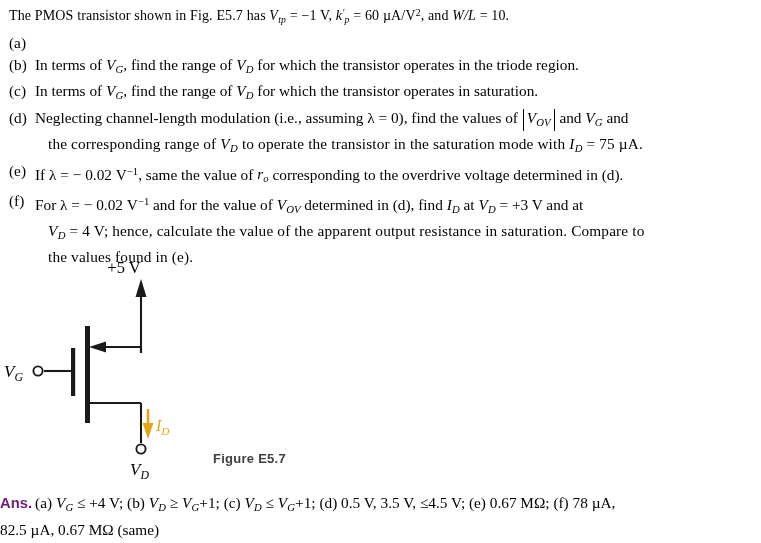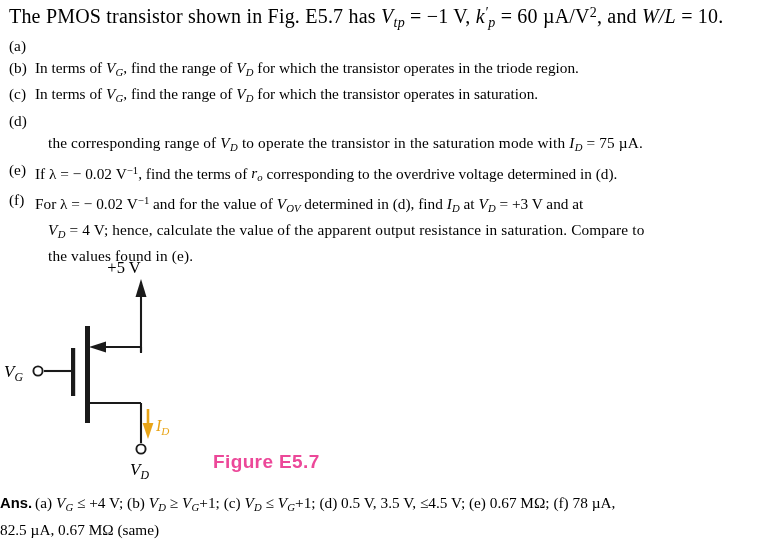--- a/index.html
+++ b/index.html
@@ -22,21 +22,21 @@
   }
 
   
   .statement {
     position: absolute;
     left: 0px;
     top: 2px;
     width: 761px;
   }
   .stmt-line {
-    font-size: 20px;
+    font-size: 14px;
     line-height: 22.4px;
     white-space: nowrap;
     letter-spacing: 0.01em;
   }
 
   .intro { padding-left: 9px; }
 
   .item {
     display: flex;
     align-items: flex-start;
@@ -86,42 +86,42 @@
     width: 420px;
     height: 240px;
   }
   .fig-svg { display: block; }
   .fig-caption {
     position: absolute;
     left: 213px;
     top: 451px;
     font-family: "Liberation Sans", "DejaVu Sans", sans-serif;
     font-weight: bold;
-    font-size: 19px;
-    color: #ec4899;
+    font-size: 13px;
+    color: #404040;
     letter-spacing: 0.02em;
   }
 
   
   .answers {
     position: absolute;
     left: 0px;
     top: 492px;
     width: 761px;
   }
   .ans-line {
     font-size: 15.3px;
     line-height: 22.8px;
     white-space: nowrap;
   }
   .ans-label {
     font-family: "Liberation Sans", "DejaVu Sans", sans-serif;
     font-weight: bold;
     font-size: 14.8px;
-    color: #000000;
+    color: #701a75;
     padding-right: 3px;
     text-align: right;
   }
   .ans-line2 { white-space: nowrap; }
 </style>
 </head>
 <body>
 
 <div class="page">
 
@@ -140,26 +140,27 @@
       <span class="item-body"><span>In terms of </span><i class="v"><span>V</span><span class="sub">G</span></i><span>, find the range of </span><i class="v"><span>V</span><span class="sub">D</span></i><span> for which the transistor operates in the triode region.</span></span>
     </div>
 
     <div class="item">
       <span class="item-tag">(c)</span>
       <span class="item-body"><span>In terms of </span><i class="v"><span>V</span><span class="sub">G</span></i><span>, find the range of </span><i class="v"><span>V</span><span class="sub">D</span></i><span> for which the transistor operates in saturation.</span></span>
     </div>
 
     <div class="item">
       <span class="item-tag">(d)</span>
+      <span class="item-body"><span>Neglecting channel-length modulation (i.e., assuming λ = 0), find the values of </span><span class="absbar"><i class="v"><span>V</span><span class="sub">OV</span></i></span><span> and </span><i class="v"><span>V</span><span class="sub">G</span></i><span> and</span></span>
     </div>
     <div class="stmt-line item-cont"><span>the corresponding range of </span><i class="v"><span>V</span><span class="sub">D</span></i><span> to operate the transistor in the saturation mode with </span><i class="v"><span>I</span><span class="sub">D</span></i><span> = 75 µA.</span></div>
 
     <div class="item">
       <span class="item-tag">(e)</span>
-      <span class="item-body"><span>If λ = − 0.02 V</span><span class="sup">−1</span><span>, find the terms of </span><i class="v"><span>r</span><span class="sub">o</span></i><span> corresponding to the overdrive voltage determined in (d).</span></span>
+      <span class="item-body"><span>If λ = − 0.02 V</span><span class="sup">−1</span><span>, same the value of </span><i class="v"><span>r</span><span class="sub">o</span></i><span> corresponding to the overdrive voltage determined in (d).</span></span>
     </div>
 
     <div class="item">
       <span class="item-tag">(f)</span>
       <span class="item-body"><span>For λ = − 0.02 V</span><span class="sup">−1</span><span> and for the value of </span><i class="v"><span>V</span><span class="sub">OV</span></i><span> determined in (d), find </span><i class="v"><span>I</span><span class="sub">D</span></i><span> at </span><i class="v"><span>V</span><span class="sub">D</span></i><span> = +3 V and at</span></span>
     </div>
     <div class="stmt-line item-cont"><i class="v"><span>V</span><span class="sub">D</span></i><span> = 4 V; hence, calculate the value of the apparent output resistance in saturation. Compare to</span></div>
     <div class="stmt-line item-cont">the values found in (e).</div>
 
   </div>

